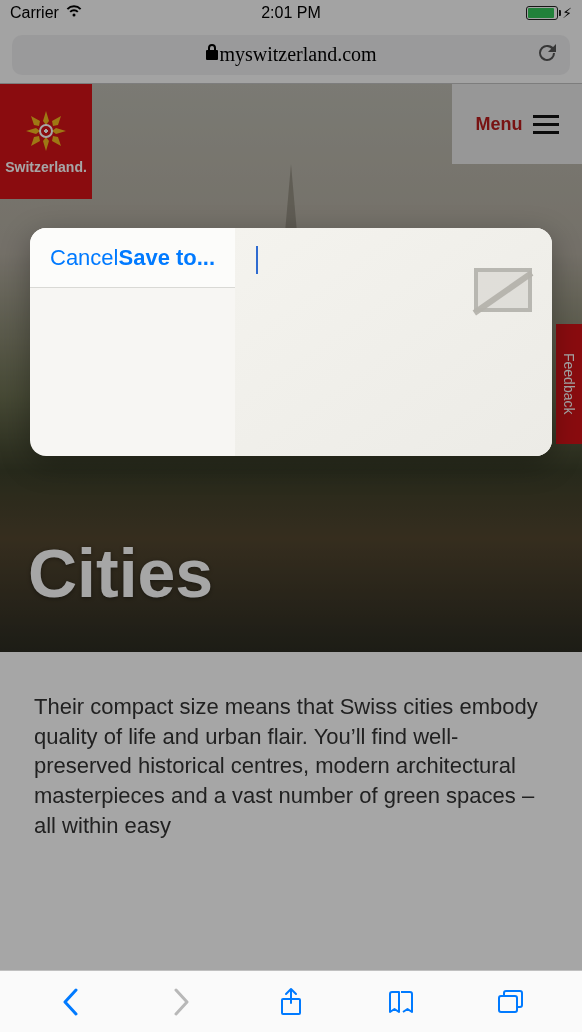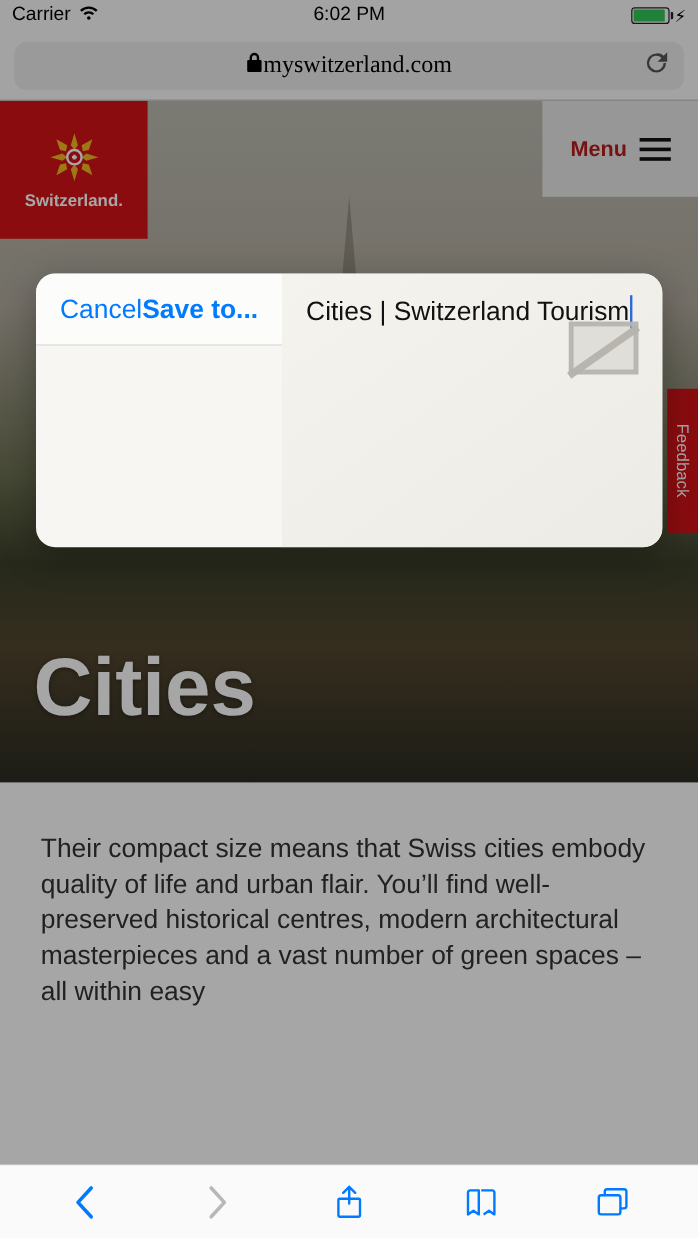--- a/index.html
+++ b/index.html
@@ -18,21 +18,21 @@
 
 .url-area { position: absolute; top: 26px; left: 0; right: 0; height: 58px; background: #fafafa; border-bottom: 1px solid #c0c0c0; display: flex; align-items: center; padding: 0 12px; }
 .url-pill { flex: 1; height: 40px; background: #ededef; border-radius: 10px; display: flex; align-items: center; justify-content: center; position: relative; }
 .url-text { font-size: 20px; color: #000; display: flex; align-items: center; gap: 0; font-family: Liberation Serif, serif;}
 .reload-wrap { position: absolute; right: 12px; top: 50%; transform: translateY(-50%); }
 
 
 .page { position: absolute; top: 84px; left: 0; right: 0; bottom: 62px; overflow: hidden; }
 .hero { position: relative; width: 100%; height: 568px; background: linear-gradient(to bottom, #bdbcb2 0%, #b2aca0 30%, #6d7152 55%, #3c402a 68%, #53462f 80%, #2c2c22 100%); }
 .hero-spire { position: absolute; left: 50%; transform: translateX(-50%); top: 80px; width: 0; height: 0; border-left: 14px solid transparent; border-right: 14px solid transparent; border-bottom: 160px solid rgba(120,115,100,0.55); }
-.brand-box { position: absolute; top: 0; left: 0; width: 123px; height: 115px; background: #d41317; display: flex; flex-direction: column; align-items: center; justify-content: center; color: #fff; }
+.brand-box { position: absolute; top: 0; left: 0; width: 92px; height: 115px; background: #d41317; display: flex; flex-direction: column; align-items: center; justify-content: center; color: #fff; }
 .brand-flower { width: 44px; height: 44px; position: relative; }
 .brand-label { font-size: 14px; font-weight: 600; margin-top: 6px; }
 .menu-box { position: absolute; top: 0; right: 0; width: 130px; height: 80px; background: #e9e9e9; display: flex; align-items: center; justify-content: center; gap: 10px; }
 .menu-text { font-size: 18px; font-weight: 600; color: #b91c1c; }
 .burger { width: 26px; display: flex; flex-direction: column; gap: 5px; }
 .burger span { height: 3px; background: #111; }
 .hero-title { position: absolute; bottom: 40px; left: 28px; color: #fff; font-size: 68px; font-weight: 700; text-shadow: 0 1px 4px rgba(0,0,0,0.4); }
 .feedback-tab { position: absolute; right: 0; top: 240px; width: 26px; height: 120px; background: #d41317; writing-mode: vertical-rl; color: #fff; display: flex; align-items: center; justify-content: center; font-size: 14px; padding: 8px 0;}
 
 .body-text { padding: 40px 34px 0 34px; font-size: 22px; line-height: 1.35; color: #333; }
@@ -63,21 +63,21 @@
 
 <div class="status-bar">
   <div class="status-left">
     <span>Carrier</span>
     <span>
       <svg width="18" height="14" viewBox="0 0 18 14">
           <path d="M9 12.5a1.5 1.5 0 100-3 1.5 1.5 0 000 3zM4.5 7.2a6.4 6.4 0 019 0l-1.4 1.4a4.4 4.4 0 00-6.2 0L4.5 7.2zM1.7 4.4a10.3 10.3 0 0114.6 0l-1.4 1.4a8.3 8.3 0 00-11.8 0L1.7 4.4z" fill="#000"></path>
         </svg>
     </span>
   </div>
-  <div class="status-center">6:02 PM</div>
+  <div class="status-center">2:01 PM</div>
   <div class="status-right">
     <div class="battery">
         <div class="battery-fill"></div>
       </div>
     <span class="bolt">⚡︎</span>
   </div>
 </div>
 
 <div class="url-area">
   <div class="url-pill">
@@ -128,21 +128,20 @@
 
 <div class="dim"></div>
 
 <div class="modal">
   <div class="modal-header">
     <div class="modal-btn">Cancel</div>
     <div class="modal-btn bold">Save to...</div>
   </div>
   <div class="modal-body">
     <div class="modal-input-line">
-      <span class="modal-title-text">Cities | Switzerland Tourism</span>
       <span class="caret"></span>
     </div>
     <div class="thumb-placeholder">
       <div class="thumb-rect"></div>
       <div class="thumb-slash"></div>
     </div>
   </div>
 </div>
 
 <div class="toolbar">

